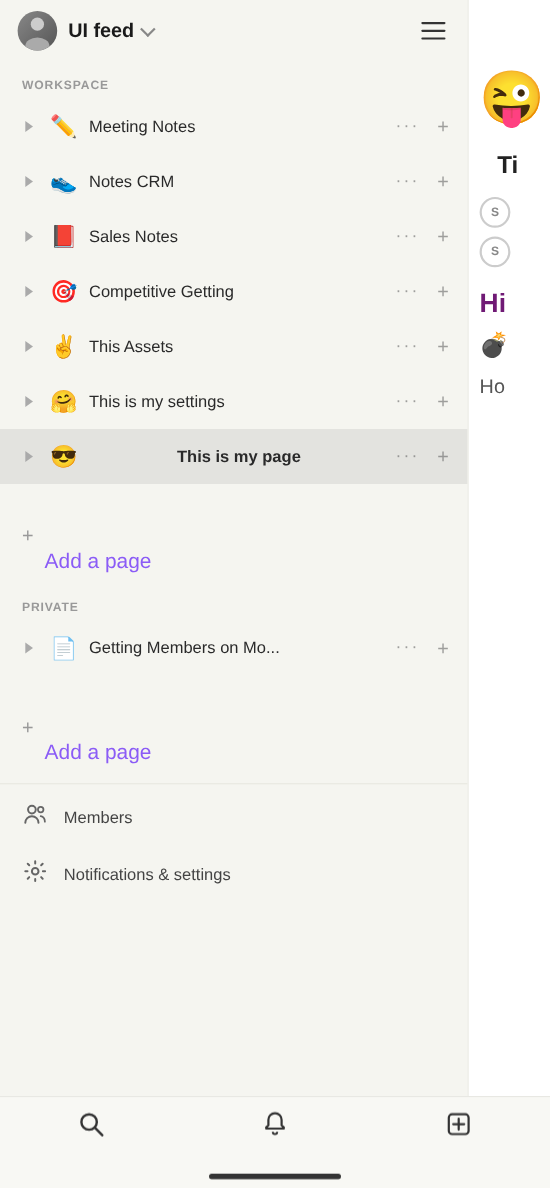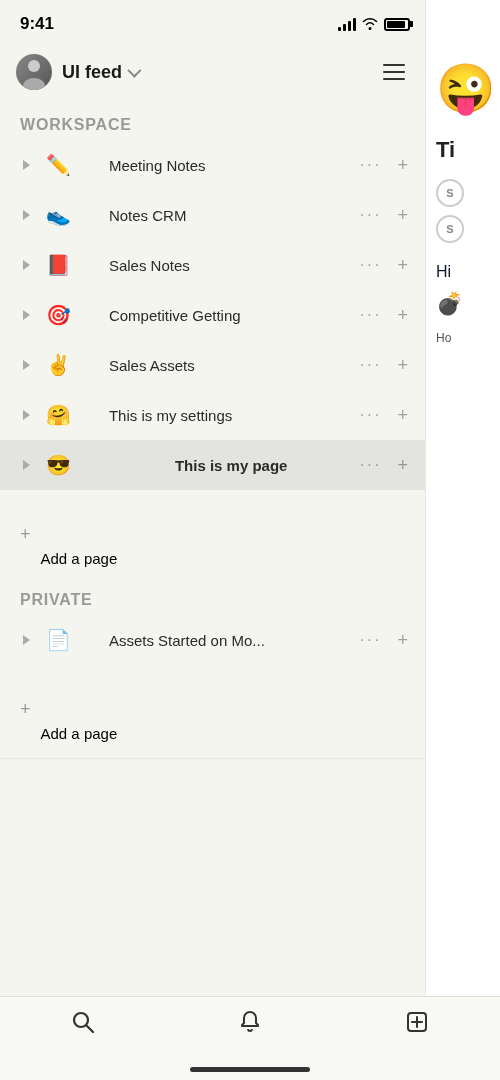--- a/index.html
+++ b/index.html
@@ -154,21 +154,21 @@
     .menu-line {
       width: 22px;
       height: 2px;
       background: #333;
       border-radius: 1px;
     }
 
     
     .section-label {
       padding: 12px 20px 6px 20px;
-      font-size: 16px;
+      font-size: 11px;
       font-weight: 600;
       color: #999;
       letter-spacing: 0.8px;
       text-transform: uppercase;
     }
 
     
     .nav-item {
       display: flex;
       align-items: center;
@@ -200,21 +200,20 @@
       margin: 0 10px;
       flex-shrink: 0;
     }
     .item-label {
       flex: 1;
       font-size: 15px;
       color: #2a2a2a;
       white-space: nowrap;
       overflow: hidden;
       text-overflow: ellipsis;
-      margin-left: 28px;
     }
     .item-label.bold {
       font-weight: 700;
       text-align: center;
     }
     .item-actions {
       display: flex;
       align-items: center;
       gap: 4px;
       opacity: 0.6;
@@ -240,22 +239,22 @@
       padding: 12px 16px 12px 20px;
       cursor: pointer;
       gap: 10px;
     }
     .add-icon {
       font-size: 18px;
       color: #999;
       font-weight: 300;
     }
     .add-label {
-      font-size: 15px;
-      color: #000000;
+      font-size: 19px;
+      color: #8b5cf6;
       margin-top: 48px;
     }
 
     
     .bottom-nav-item {
       display: flex;
       align-items: center;
       padding: 0 20px;
       height: 52px;
       cursor: pointer;
@@ -332,41 +331,20 @@
     .main-content {
       position: relative;
       width: 430px;
     }
   </style>
 </head>
 <body>
 
 <div class="main-content">
 
-  <div class="status-bar">
-    <span class="status-time">9:41</span>
-    <div class="status-icons">
-      <div class="signal-bars">
-        <div class="signal-bar" style="height:4px"></div>
-        <div class="signal-bar" style="height:7px"></div>
-        <div class="signal-bar" style="height:10px"></div>
-        <div class="signal-bar" style="height:13px"></div>
-      </div>
-      <span class="wifi-icon">
-        <svg width="16" height="14" viewBox="0 0 16 14" fill="none">
-          <path d="M8 11a1.5 1.5 0 1 1 0 3 1.5 1.5 0 0 1 0-3z" fill="#000"></path>
-          <path d="M4.5 8.5C5.6 7.4 6.7 6.8 8 6.8s2.4.6 3.5 1.7" stroke="#000" stroke-width="1.5" stroke-linecap="round" fill="none"></path>
-          <path d="M1.5 5.5C3.3 3.7 5.5 2.8 8 2.8s4.7.9 6.5 2.7" stroke="#000" stroke-width="1.5" stroke-linecap="round" fill="none"></path>
-        </svg>
-      </span>
-      <div class="battery-icon">
-        <div class="battery-fill"></div>
-      </div>
-    </div>
-  </div>
 
   <div class="header">
     <div class="header-left">
       <div class="avatar"></div>
       <div class="workspace-title">
         <span class="workspace-name">UI feed</span>
         <span class="chevron-down"></span>
       </div>
     </div>
     <div class="menu-button">
@@ -421,21 +399,21 @@
       <div class="item-actions">
         <span class="dots-btn">···</span>
         <span class="plus-btn">+</span>
       </div>
     </div>
       <div class="nav-item">
       <div class="expand-arrow">
         <div class="arrow-right"></div>
       </div>
       <span class="item-emoji">✌️</span>
-      <span class="item-label">Sales Assets</span>
+      <span class="item-label">This Assets</span>
       <div class="item-actions">
         <span class="dots-btn">···</span>
         <span class="plus-btn">+</span>
       </div>
     </div>
       <div class="nav-item">
       <div class="expand-arrow">
         <div class="arrow-right"></div>
       </div>
       <span class="item-emoji">🤗</span>
@@ -464,48 +442,66 @@
   </div>
 
   <div class="section-label">PRIVATE</div>
 
   <div id="private-items">
       <div class="nav-item">
       <div class="expand-arrow">
         <div class="arrow-right"></div>
       </div>
       <span class="item-emoji">📄</span>
-      <span class="item-label">Assets Started on Mo...</span>
+      <span class="item-label">Getting Members on Mo...</span>
       <div class="item-actions">
         <span class="dots-btn">···</span>
         <span class="plus-btn">+</span>
       </div>
     </div>
     </div>
 
   <div class="add-page-row">
     <span class="add-icon">+</span>
     <span class="add-label">Add a page</span>
   </div>
 
   <div class="divider"></div>
 
+  <div id="bottom-nav-items">
+      <div class="bottom-nav-item">
+      <div class="bottom-nav-icon"><svg width="22" height="22" viewBox="0 0 22 22" fill="none">
+        <circle cx="8" cy="7" r="3.5" stroke="#666" stroke-width="1.8" fill="none"></circle>
+        <path d="M2 19c0-3.3 2.7-6 6-6s6 2.7 6 6" stroke="#666" stroke-width="1.8" fill="none" stroke-linecap="round"></path>
+        <circle cx="16" cy="7" r="2.5" stroke="#666" stroke-width="1.6" fill="none"></circle>
+        <path d="M16 13c2.2.5 3.8 2.5 3.8 5" stroke="#666" stroke-width="1.6" fill="none" stroke-linecap="round"></path>
+      </svg></div>
+      <span class="bottom-nav-label">Members</span>
+    </div>
+      <div class="bottom-nav-item">
+      <div class="bottom-nav-icon"><svg width="22" height="22" viewBox="0 0 22 22" fill="none">
+        <circle cx="11" cy="11" r="3" stroke="#666" stroke-width="1.8" fill="none"></circle>
+        <path d="M11 2v2M11 18v2M2 11h2M18 11h2M4.2 4.2l1.4 1.4M16.4 16.4l1.4 1.4M4.2 17.8l1.4-1.4M16.4 5.6l1.4-1.4" stroke="#666" stroke-width="1.8" stroke-linecap="round"></path>
+      </svg></div>
+      <span class="bottom-nav-label">Notifications &amp; settings</span>
+    </div>
+    </div>
 
 </div>
 
 <div class="right-peek">
   <div style="padding: 60px 0 0 10px; font-size: 48px;">😜</div>
-  <div style="padding: 20px 0 0 10px; font-size: 22px; font-weight: 700; color: #222;">Ti</div>
+  <div style="padding: 20px 0 0 10px; font-size: 22px; font-weight: 700; color: #222; margin-left: 16px;">Ti</div>
   <div style="padding: 16px 0 0 10px; display: flex; flex-direction: column; gap: 8px;">
     <div style="width: 28px; height: 28px; border: 2px solid #ccc; border-radius: 50%; display: flex; align-items: center; justify-content: center; font-size: 11px; font-weight: 600; color: #888;">S</div>
     <div style="width: 28px; height: 28px; border: 2px solid #ccc; border-radius: 50%; display: flex; align-items: center; justify-content: center; font-size: 11px; font-weight: 600; color: #888;">S</div>
   </div>
-  <div style="padding: 20px 0 0 10px; font-size: 16px; font-weight: 400; color: #0f172a;">Hi</div>
+  <div style="padding: 20px 0 0 10px; font-size: 24px; font-weight: 700; color: #701a75;">Hi</div>
   <div style="padding: 10px 0 0 10px; font-size: 22px;">💣</div>
-  <div style="padding: 14px 0 0 10px; font-size: 12px; font-weight: 400; color: #555;">Ho</div>
+  <div style="padding: 14px 0 0 10px; font-size: 18px; font-weight: 400; color: #555;">Ho</div>
 </div>
 
 <div class="tab-bar">
   <div class="tab-item">
     <span class="tab-icon">
       <svg width="26" height="26" viewBox="0 0 26 26" fill="none">
         <circle cx="11" cy="11" r="7" stroke="#333" stroke-width="2.2" fill="none"></circle>
         <line x1="16.5" y1="16.5" x2="23" y2="23" stroke="#333" stroke-width="2.2" stroke-linecap="round"></line>
       </svg>
     </span>

